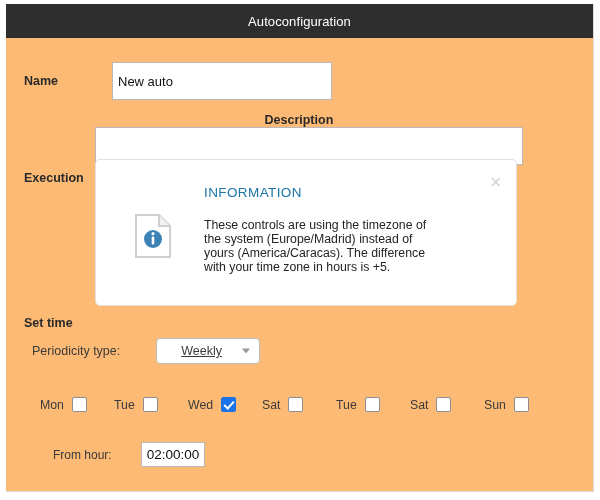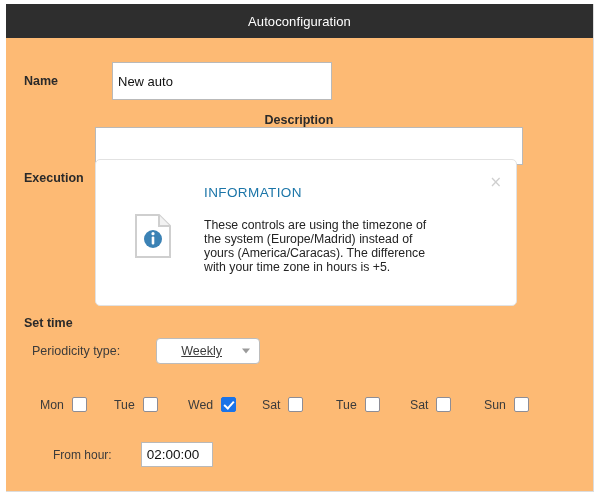--- a/index.html
+++ b/index.html
@@ -234,21 +234,21 @@
     top: 438px;
     display: flex;
     align-items: center;
   }
   .fromhour-label {
     font-size: 12px;
     color: #3b3b3b;
     margin-right: 29px;
   }
   .input-hour {
-    width: 72px;
+    width: 64px;
     height: 25px;
     font-size: 13.5px;
   }
 </style>
 </head>
 <body>
 
 <div class="page">
 
   <div class="titlebar">

